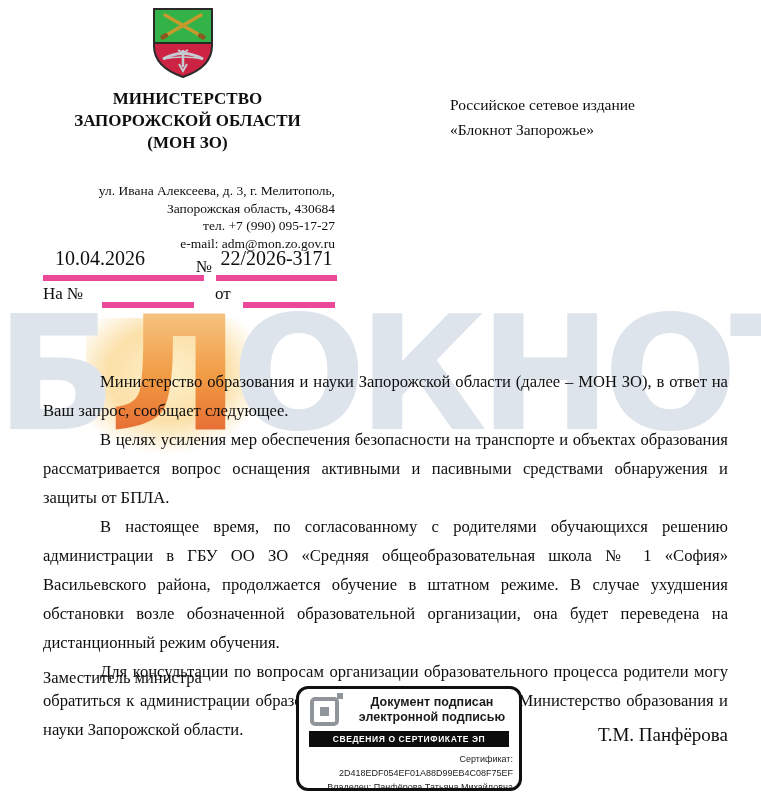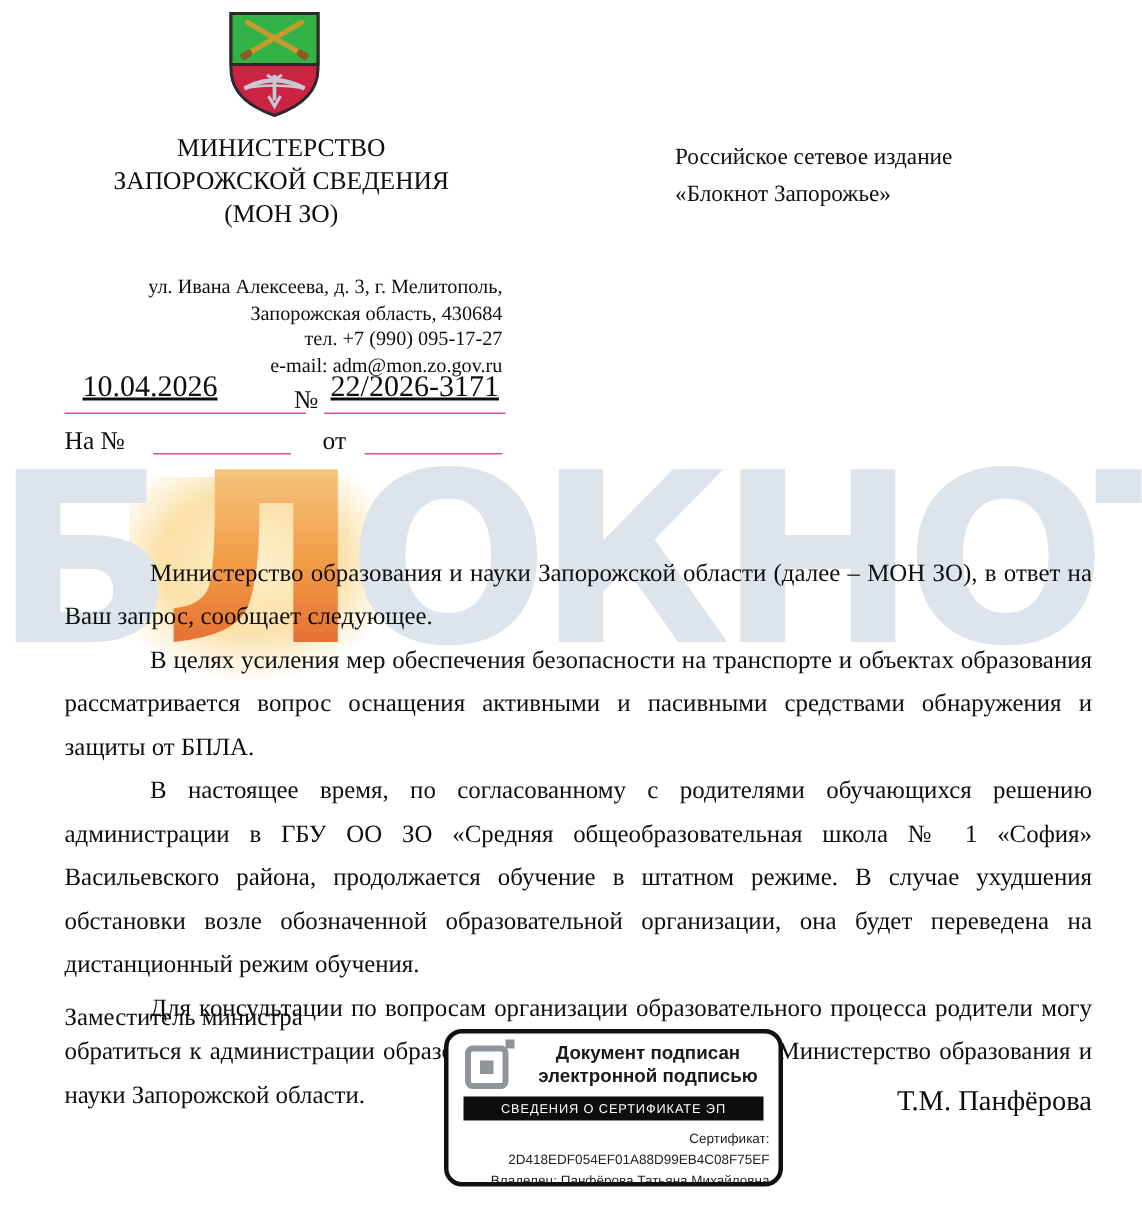--- a/index.html
+++ b/index.html
@@ -20,27 +20,27 @@
     color:#dee4ec;white-space:nowrap;user-select:none;
   }
   .wm-l{
     background:linear-gradient(180deg,#f8d79c 0%,#f19a43 52%,#df512c 100%);
     -webkit-background-clip:text;background-clip:text;color:transparent;
   }
   
   .crest{left:150px;top:6px;}
   .org-name{
     left:40px;top:88px;width:295px;text-align:center;
-    font-weight:normal;font-size:17px;line-height:22px;
+    font-weight:bold;font-size:17px;line-height:22px;
   }
   .org-address{
     left:40px;top:182px;width:295px;text-align:right;
     font-size:13.5px;line-height:17.5px;
   }
-  .f-line{border-bottom:1px solid #ec4899;text-decoration:underline;}
+  .f-line{border-bottom:6px solid #ec4899;}
   .f-date{left:43px;top:247px;width:149px;height:28px;font-size:20px;padding-left:12px;}
   .lbl-no{left:196px;top:257px;font-size:17px;}
   .f-num{left:216px;top:247px;width:121px;height:28px;font-size:20px;text-align:center;}
   .lbl-nano{left:43px;top:284px;font-size:17px;}
   .f-blank1{left:102px;top:282px;width:92px;height:20px;}
   .lbl-ot{left:215px;top:284px;font-size:17px;}
   .f-blank2{left:243px;top:282px;width:92px;height:20px;}
   
   .recipient{left:450px;top:92px;width:290px;font-size:15.5px;line-height:25px;}
   
@@ -56,21 +56,21 @@
     font-family:"Liberation Sans",sans-serif;overflow:hidden;
   }
   .stamp-head{display:flex;align-items:center;gap:10px;padding:4px 8px 4px 11px;}
   .ep-icon{position:relative;width:33px;height:33px;flex:0 0 auto;}
   .ep-icon .outer{position:absolute;left:0;top:4px;width:21px;height:21px;border:4px solid #8f959b;border-radius:5px;}
   .ep-icon .inner{position:absolute;left:10px;top:14px;width:9px;height:9px;background:#8f959b;}
   .ep-icon .dot{position:absolute;left:27px;top:0;width:6px;height:6px;background:#8f959b;}
   .stamp-title{flex:1;text-align:center;font-weight:bold;font-size:12.5px;line-height:15px;color:#1a1a1a;}
   .stamp-bar{
     margin:1px 10px 0 10px;background:#0d0d0d;color:#fff;
-    font-size:8.5px;font-weight:normal;letter-spacing:.6px;text-align:center;padding:3px 0;
+    font-size:8.5px;font-weight:bold;letter-spacing:.6px;text-align:center;padding:3px 0;
   }
   .stamp-details{padding:5px 6px 0 11px;font-size:9px;line-height:14px;color:#1c1c1c;text-align:right;}
 </style>
 </head>
 <body>
 
 <div class="wm-flame"></div>
 <div class="watermark"><span>Б</span><span class="wm-l">Л</span><span>ОКНОТ</span></div>
 
 <div class="ct crest">
@@ -88,21 +88,21 @@
       <path d="M13 53 Q33 49 53 53" stroke-width="1.5"></path>
       <line x1="33" y1="44" x2="33" y2="61" stroke-width="2.5"></line>
       <path d="M29 58 L33 65 L37 58" stroke-width="2"></path>
       <path d="M28 44 L33 47 L38 44" stroke-width="2"></path>
     </g>
   </svg>
 </div>
 
 <div class="ct org-name">
   <div>МИНИСТЕРСТВО</div>
-  <div>ЗАПОРОЖСКОЙ СВЕДЕНИЯ</div>
+  <div>ЗАПОРОЖСКОЙ ОБЛАСТИ</div>
   <div>(МОН ЗО)</div>
 </div>
 
 <div class="ct org-address">
   <div>ул. Ивана Алексеева, д. 3, г. Мелитополь,</div>
   <div>Запорожская область, 430684</div>
   <div>тел. +7 (990) 095-17-27</div>
   <div>e-mail: adm@mon.zo.gov.ru</div>
 </div>
 

